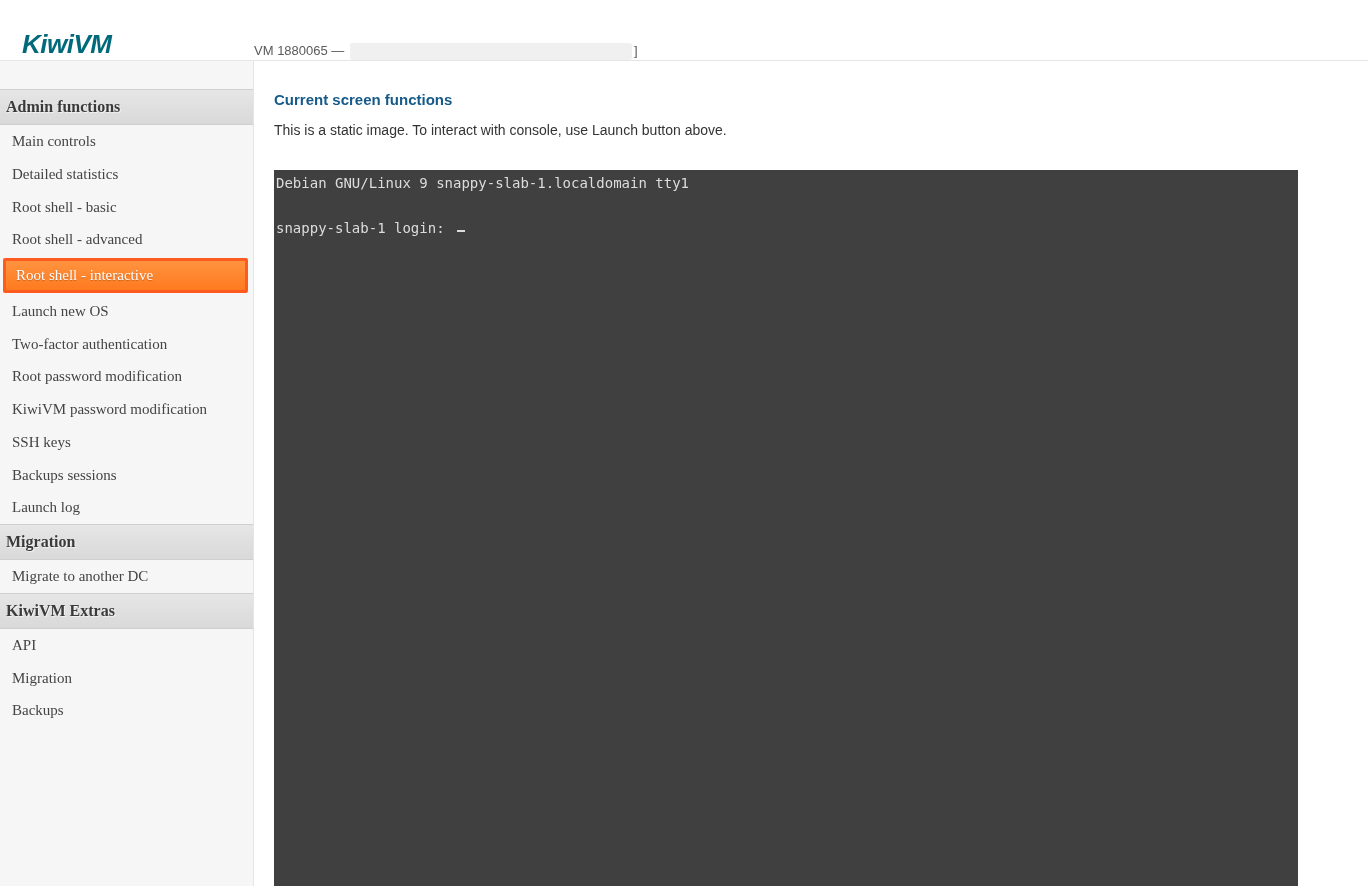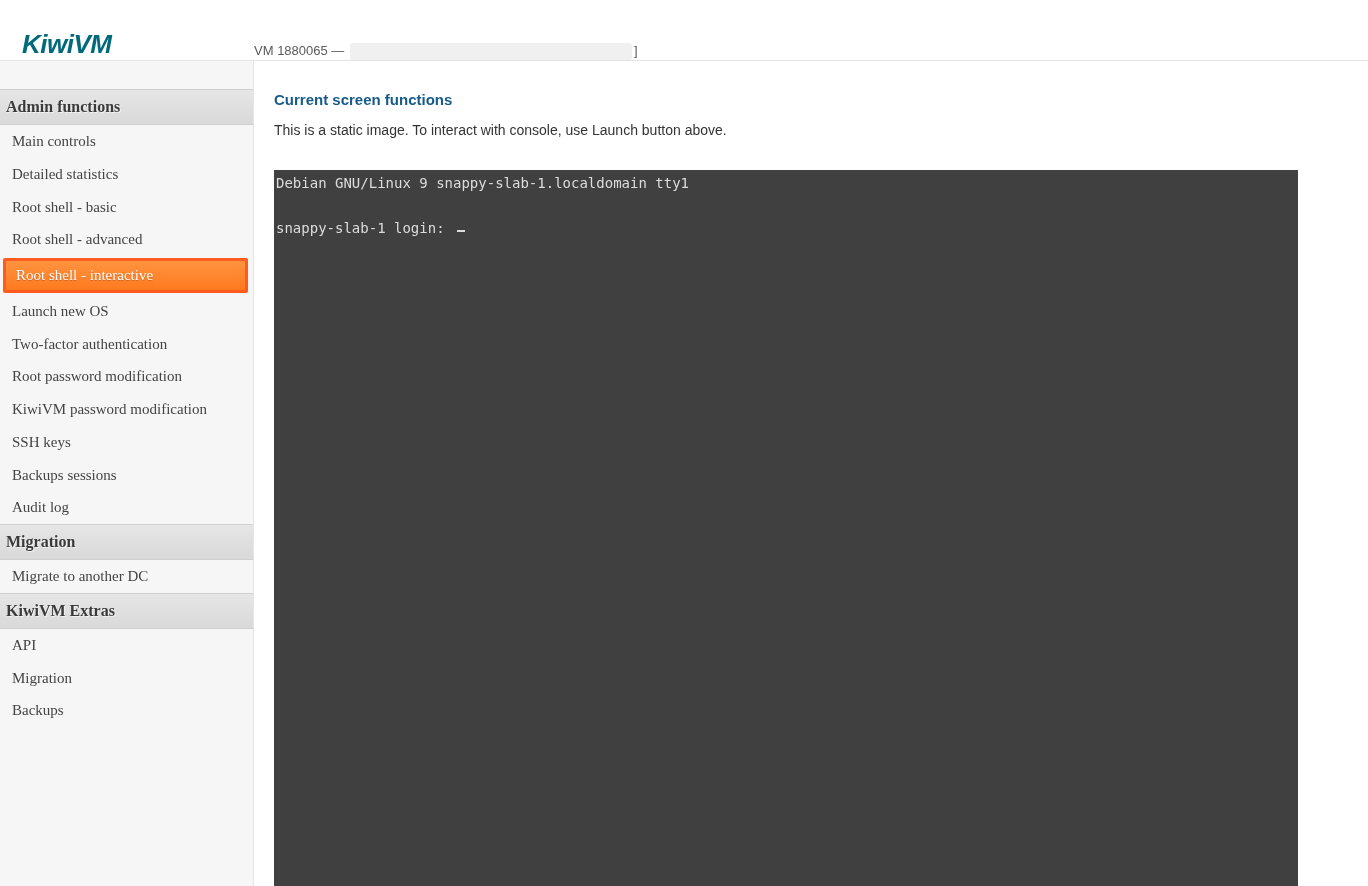--- a/index.html
+++ b/index.html
@@ -139,21 +139,21 @@
     <div class="sidebar-item">Detailed statistics</div>
     <div class="sidebar-item">Root shell - basic</div>
     <div class="sidebar-item">Root shell - advanced</div>
     <div class="sidebar-item highlighted">Root shell - interactive</div>
     <div class="sidebar-item">Launch new OS</div>
     <div class="sidebar-item">Two-factor authentication</div>
     <div class="sidebar-item">Root password modification</div>
     <div class="sidebar-item">KiwiVM password modification</div>
     <div class="sidebar-item">SSH keys</div>
     <div class="sidebar-item">Backups sessions</div>
-    <div class="sidebar-item">Audit log</div>
+    <div class="sidebar-item">Launch log</div>
 
     <div class="sidebar-section-header">Migration</div>
     <div class="sidebar-item">Migrate to another DC</div>
 
     <div class="sidebar-section-header">KiwiVM Extras</div>
     <div class="sidebar-item">API</div>
     <div class="sidebar-item">Migration</div>
     <div class="sidebar-item">Backups</div>
   </div>
 

